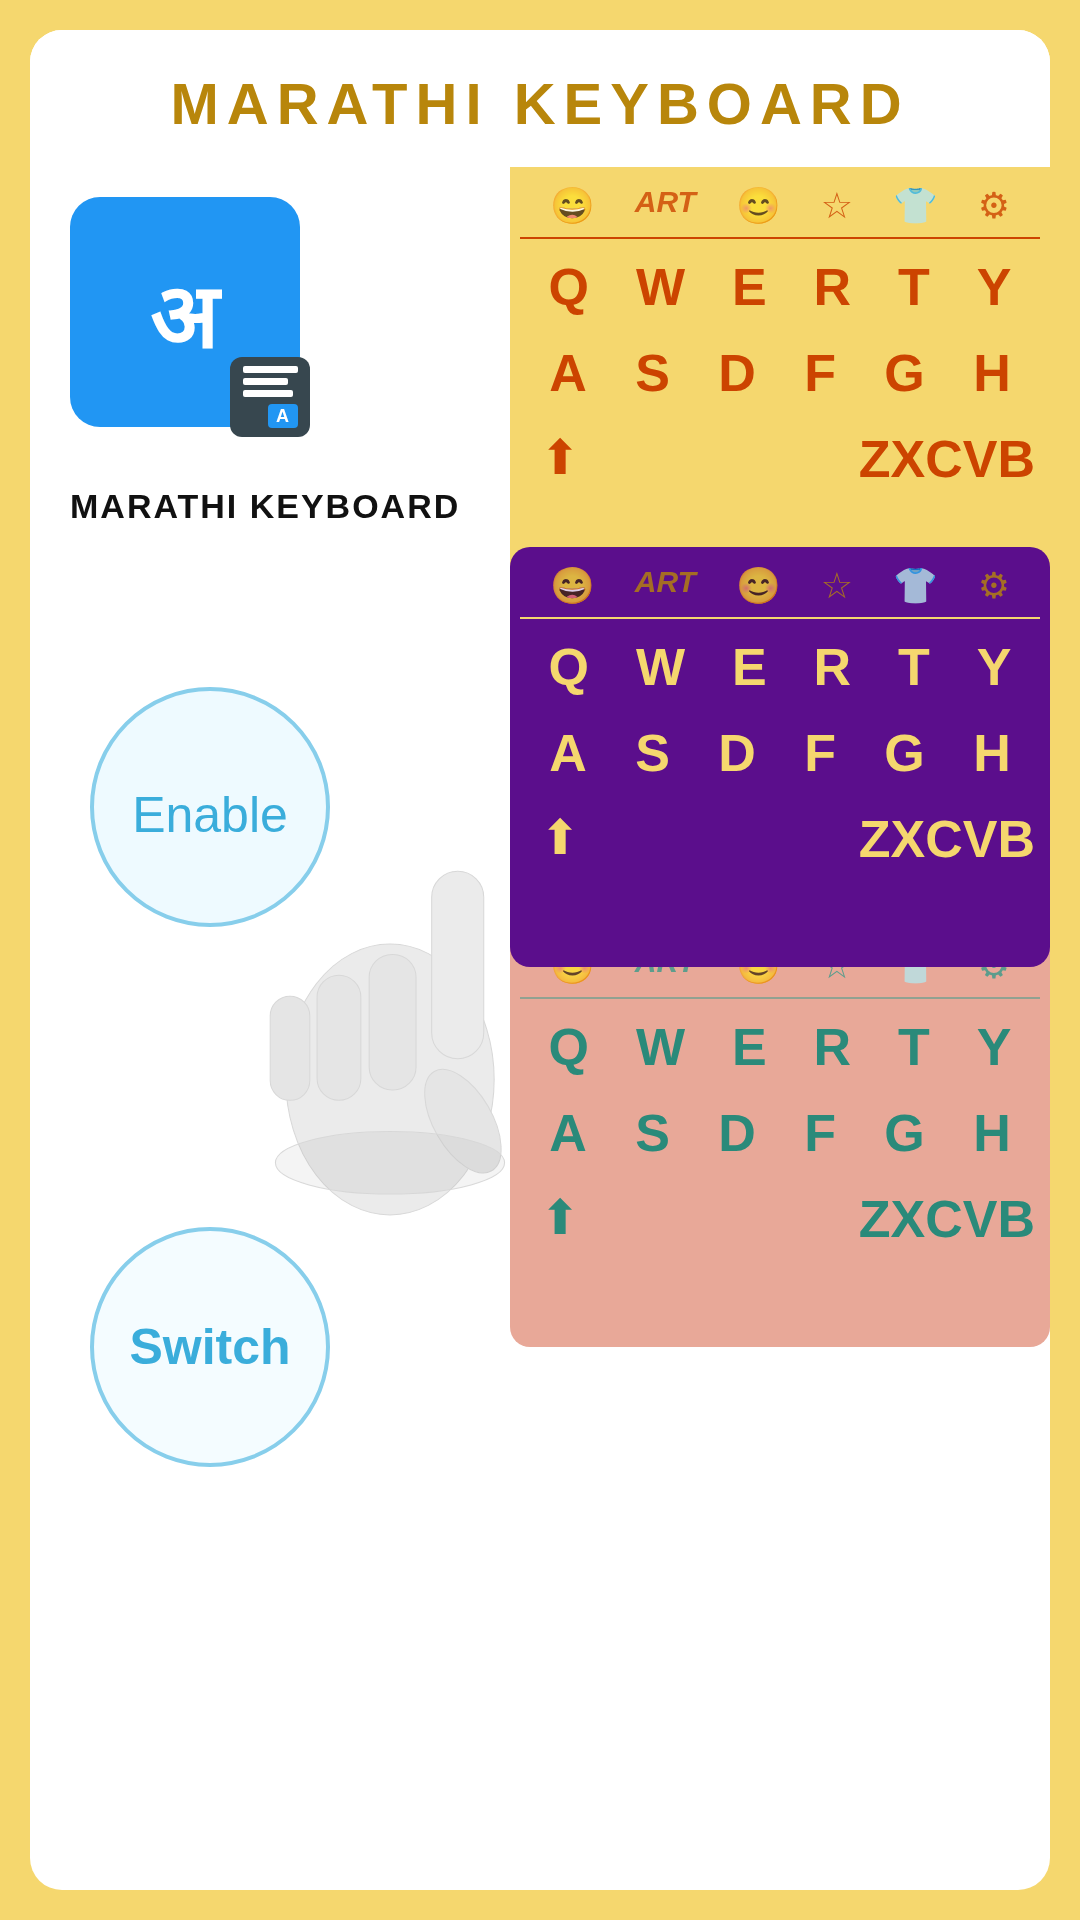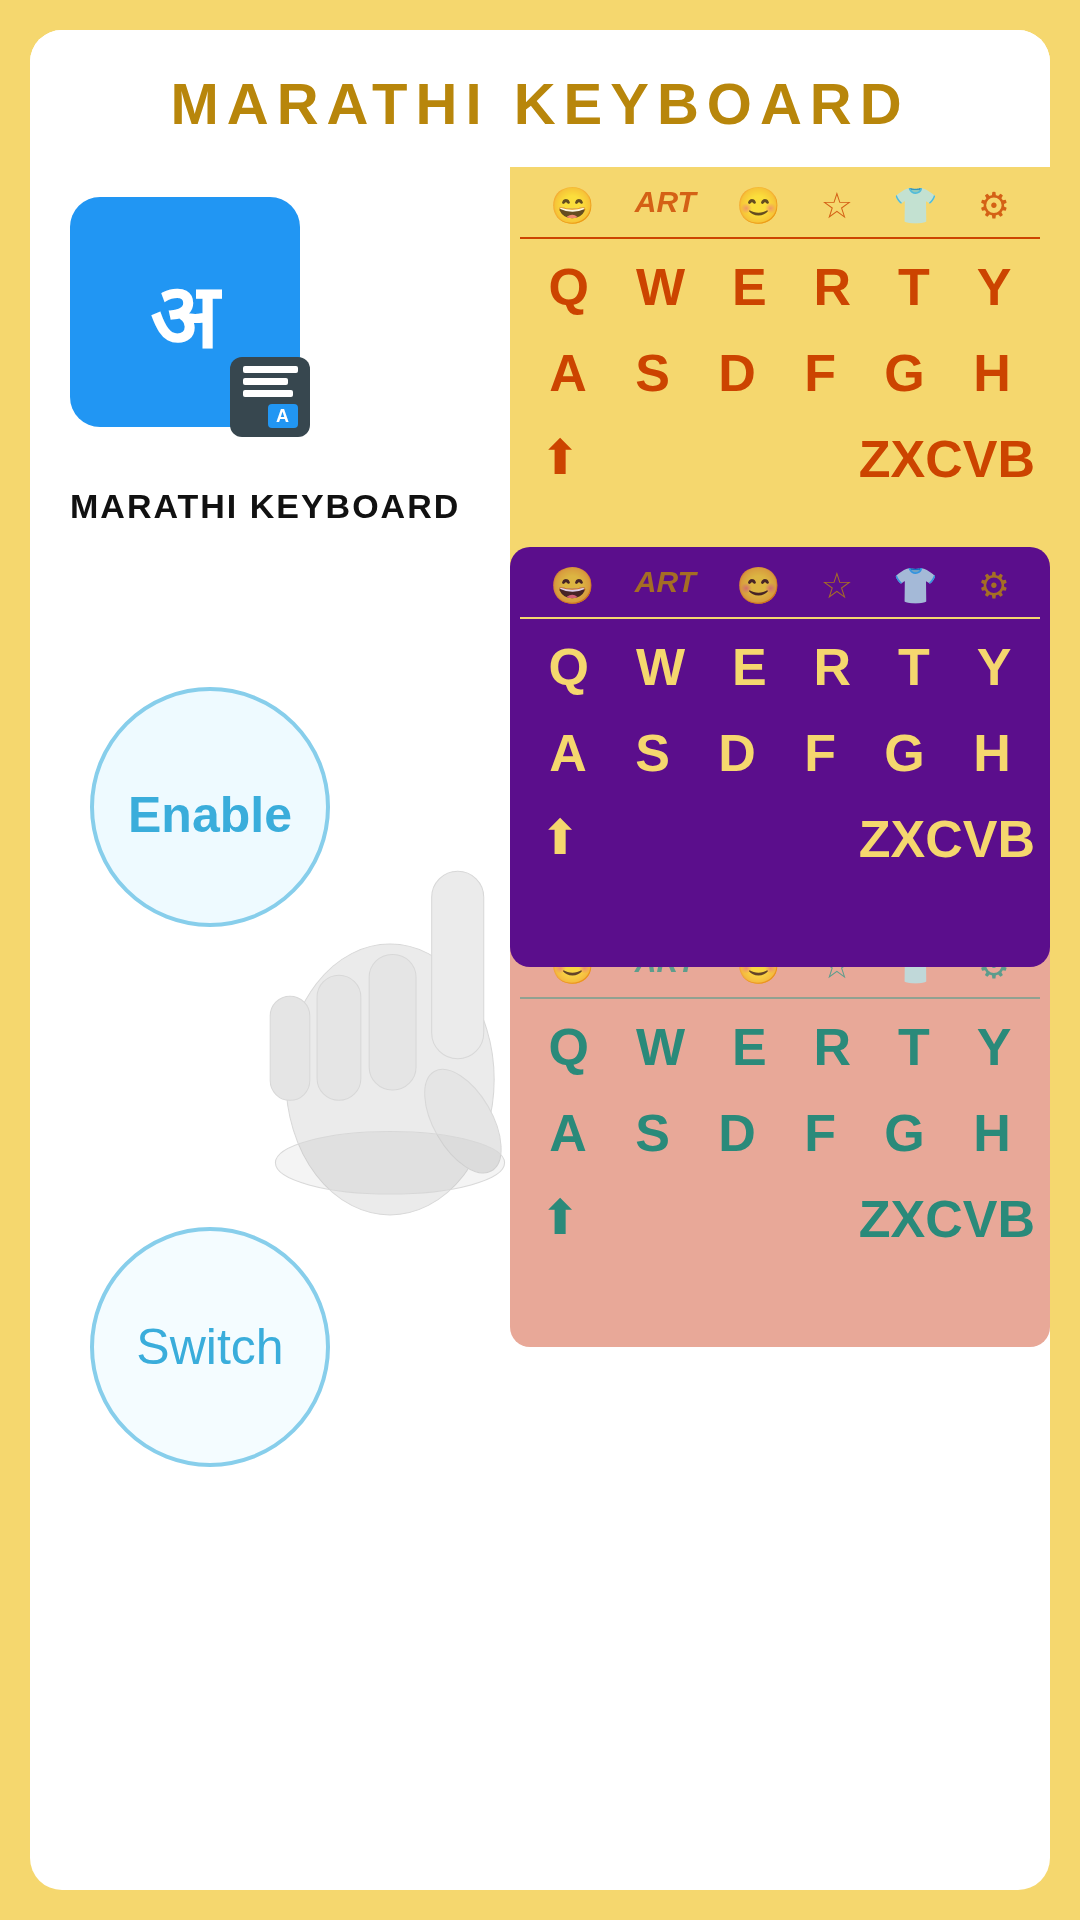--- a/index.html
+++ b/index.html
@@ -208,21 +208,21 @@
       display: flex;
       align-items: center;
       justify-content: center;
       background: rgba(200, 240, 255, 0.3);
       z-index: 20;
     }
 
     .enable-text {
       font-size: 50px;
       color: #3AADDB;
-      font-weight: 700;
+      font-weight: 400;
       margin-top: 16px;
     }
 
     
     .switch-button {
       position: absolute;
       left: 60px;
       top: 1060px;
       width: 240px;
       height: 240px;
@@ -231,21 +231,21 @@
       display: flex;
       align-items: center;
       justify-content: center;
       background: rgba(200, 240, 255, 0.2);
       z-index: 20;
     }
 
     .switch-text {
       font-size: 50px;
       color: #3AADDB;
-      font-weight: 400;
+      font-weight: 700;
     }
 
     
     .hand-graphic {
       position: absolute;
       left: 150px;
       top: 600px;
       width: 420px;
       height: 500px;
       z-index: 15;

